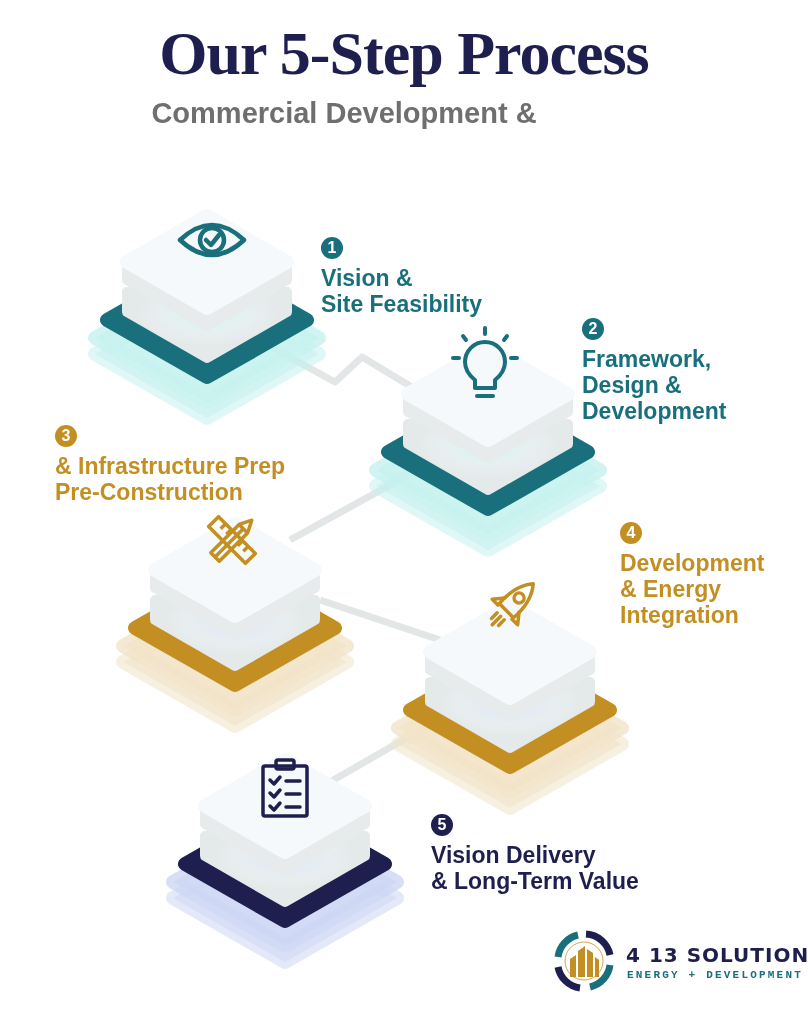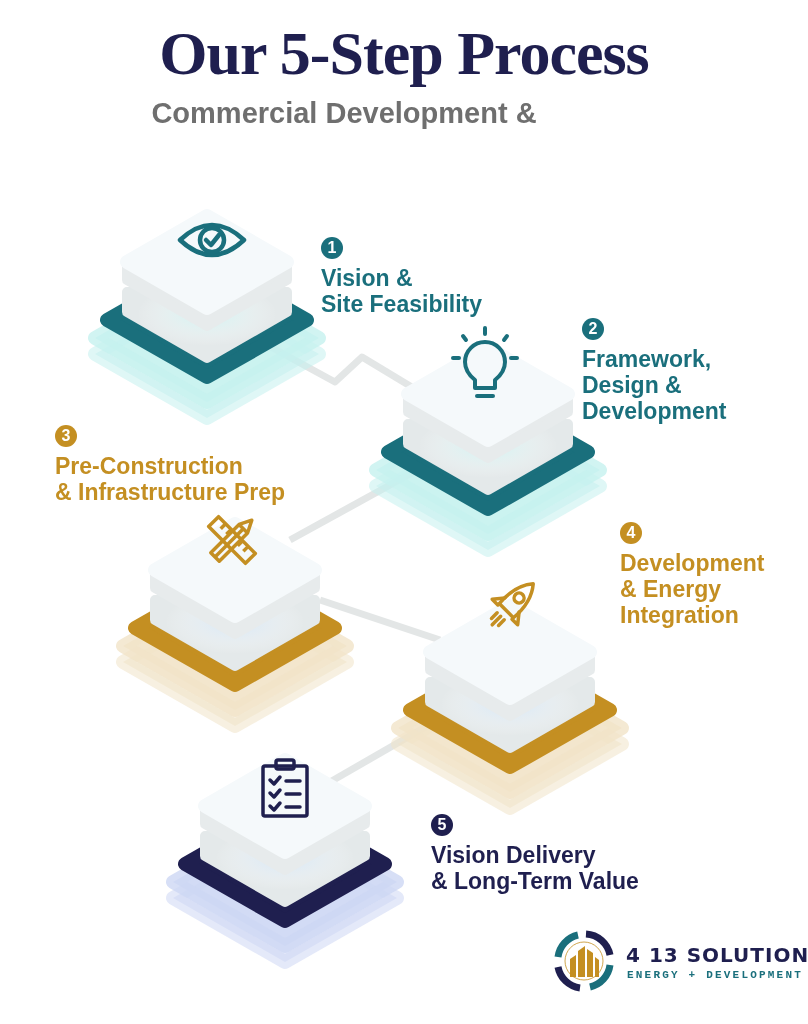--- a/index.html
+++ b/index.html
@@ -164,22 +164,22 @@
 
 <div class="step-label" style="left:582px; top:313px; color:#1a6f7c;">
   <span class="num" style="background:#1a6f7c;">2</span>
   <span class="line">Framework,</span>
   <span class="line">Design &amp;</span>
   <span class="line">Development</span>
 </div>
 
 <div class="step-label" style="left:55px; top:420px; color:#c48f22;">
   <span class="num" style="background:#c48f22;">3</span>
+  <span class="line">&amp; Infrastructure Prep</span>
   <span class="line">Pre-Construction</span>
-  <span class="line">&amp; Infrastructure Prep</span>
 </div>
 
 <div class="step-label" style="left:620px; top:517px; color:#c48f22;">
   <span class="num" style="background:#c48f22;">4</span>
   <span class="line">Development</span>
   <span class="line">&amp; Energy</span>
   <span class="line">Integration</span>
 </div>
 
 <div class="step-label" style="left:431px; top:809px; color:#1f1f4f;">

